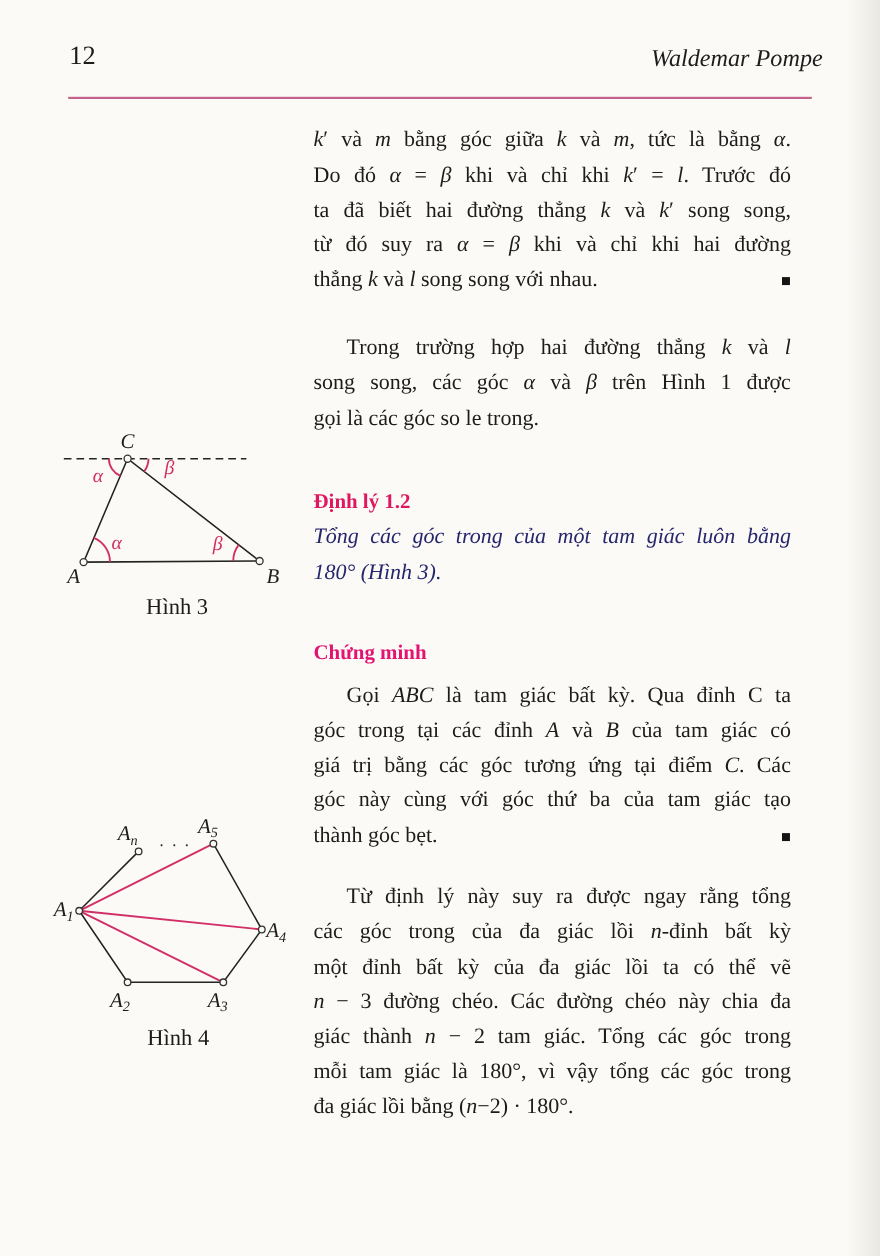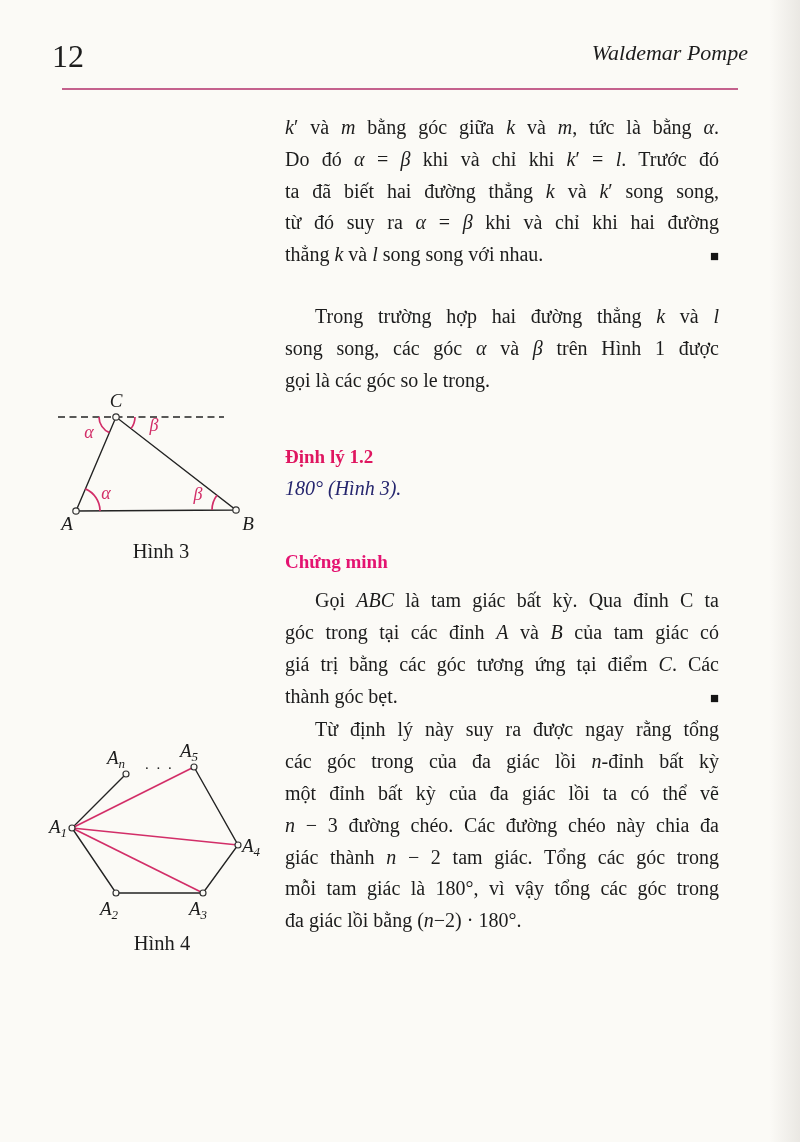--- a/index.html
+++ b/index.html
@@ -7,39 +7,39 @@
     position:relative; width:800px; height:1142px; margin:0 auto;
     background:#fbfaf6; overflow:hidden;
     font-family:"Liberation Serif","DejaVu Serif",serif; color:#1c1c1c;
   }
   .page::after{
     content:""; position:absolute; top:0; right:0; width:30px; height:100%;
     background:linear-gradient(to left, rgba(110,100,90,0.12), rgba(110,100,90,0));
     pointer-events:none;
   }
   
-  .pageno { position:absolute; left:52px; top:38px; font-size:32px; }
+  .pageno { position:absolute; left:63px; top:38px; font-size:24px; }
   .runhead { position:absolute; right:52px; top:40px; font-size:22px; font-style:italic; }
   .rule { position:absolute; left:62px; top:88px; width:676px; height:1.6px; }
 
   
   .col { position:absolute; left:285px; top:112px; width:434px; font-size:20px; line-height:31.8px; }
   .ln { text-align:justify; text-align-last:justify; overflow:hidden; }
   .ln.last { text-align-last:left;gap:24px; }
   .ln.indent { text-indent:30px; }
   .qedline { display:flex; justify-content:space-between; align-items:baseline; }
   .qed { font-size:15px; line-height:inherit; color:#141414; }
   i { font-style:italic; }
 
   .p2 { margin-top:28px; }
   .thm { margin-top:44px; }
   .hd { font-weight:bold; font-size:19px; line-height:33px; }
   .thm-body { font-style:italic; }
   .proof-hd { margin-top:40px; margin-bottom:7px; }
-  .p3 { }
+  .p3 { margin-top:22px; }
 
   
   .fig { position:absolute; }
   #fig3 { left:30px; top:390px; }
   #fig4 { left:25px; top:735px; }
   .blk { fill:none; stroke:#232323; stroke-width:1.4; }
   .dash { fill:none; stroke:#232323; stroke-width:1.5; stroke-dasharray:7,4.5; }
   .pnk { fill:none; stroke-width:1.7; }
   .dot { stroke:#333; stroke-width:1.2; }
   .vlabel { font-style:italic; font-size:19px; fill:#1c1c1c; }
@@ -117,29 +117,31 @@
 
     <div class="para p2">
       <div class="ln indent">Trong trường hợp hai đường thẳng <i>k</i> và <i>l</i></div>
       <div class="ln">song song, các góc <i>α</i> và <i>β</i> trên Hình 1 được</div>
       <div class="ln last">gọi là các góc so le trong.</div>
     </div>
 
     <section class="thm">
       <div class="hd thm-hd" style="color: rgb(223, 22, 96);">Định lý 1.2</div>
       <div class="thm-body" style="color: rgb(38, 38, 110);">
+        <div class="ln">Tổng các góc trong của một tam giác luôn bằng</div>
         <div class="ln last">180° (Hình 3).</div>
       </div>
     </section>
 
     <div class="hd proof-hd" style="color: rgb(228, 19, 113);">Chứng minh</div>
     <div class="para">
       <div class="ln indent">Gọi <i>ABC</i> là tam giác bất kỳ. Qua đỉnh C ta</div>
       <div class="ln">góc trong tại các đỉnh <i>A</i> và <i>B</i> của tam giác có</div>
       <div class="ln">giá trị bằng các góc tương ứng tại điểm <i>C</i>. Các</div>
+      <div class="ln">góc này cùng với góc thứ ba của tam giác tạo</div>
       <div class="ln last qedline">
         <span>thành góc bẹt.</span>
         <span class="qed">■</span>
       </div>
     </div>
 
     <div class="para p3">
       <div class="ln indent">Từ định lý này suy ra được ngay rằng tổng</div>
       <div class="ln">các góc trong của đa giác lồi <i>n</i>-đỉnh bất kỳ</div>
       <div class="ln">một đỉnh bất kỳ của đa giác lồi ta có thể vẽ</div>

